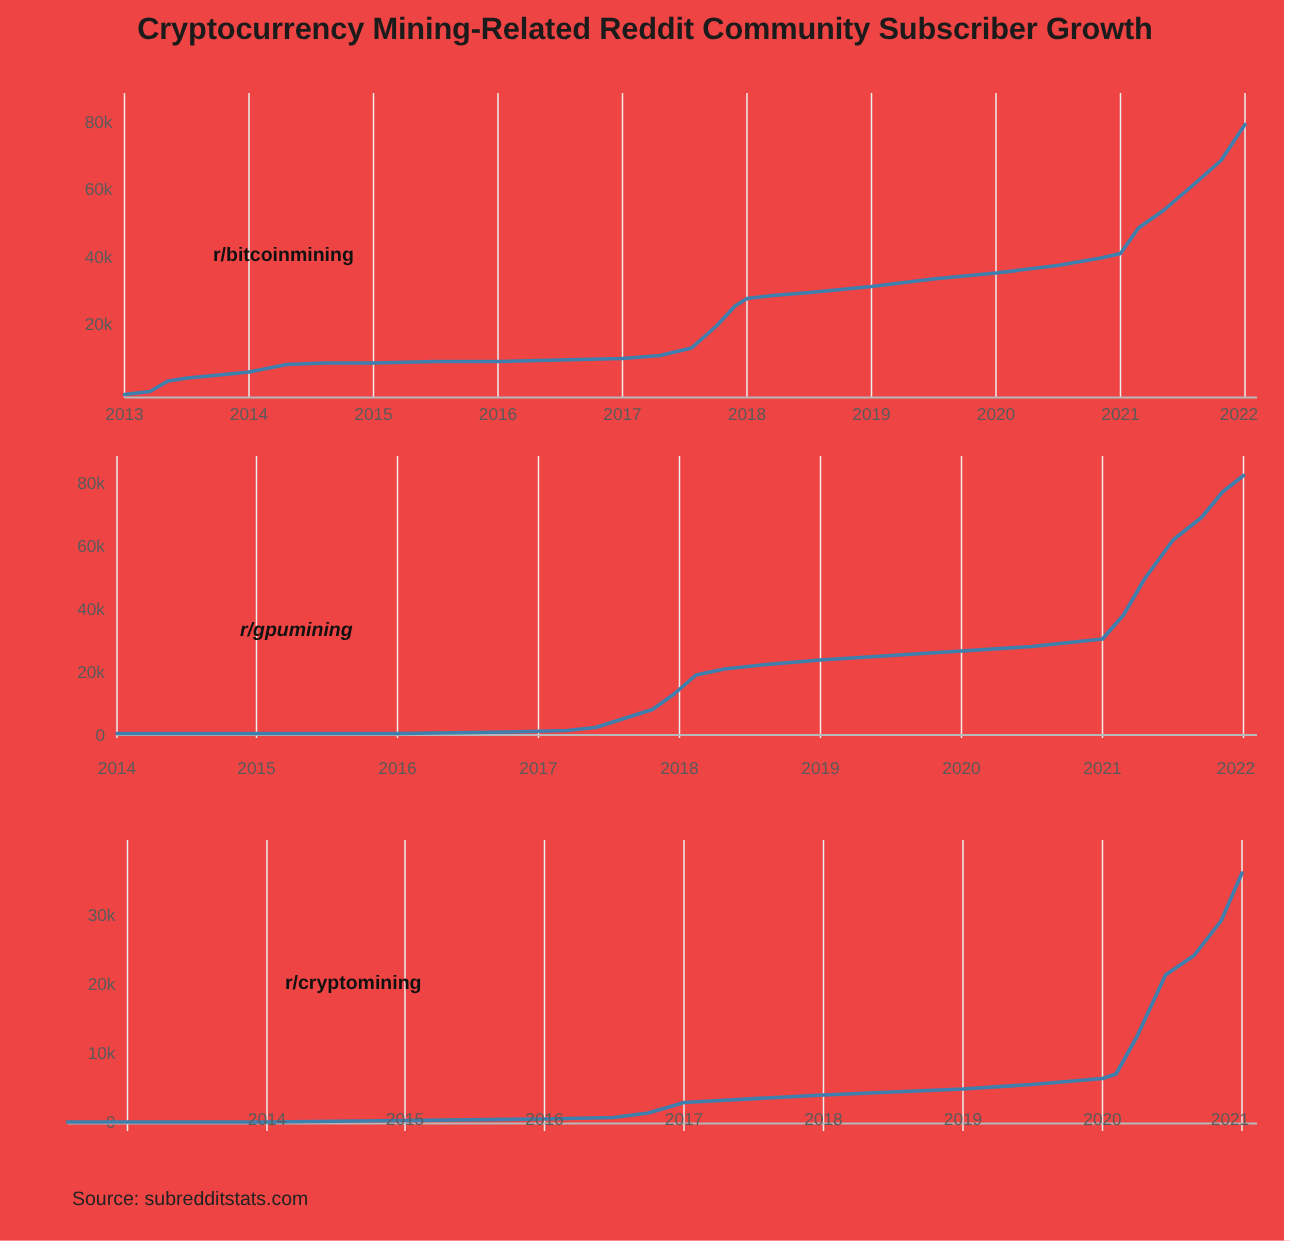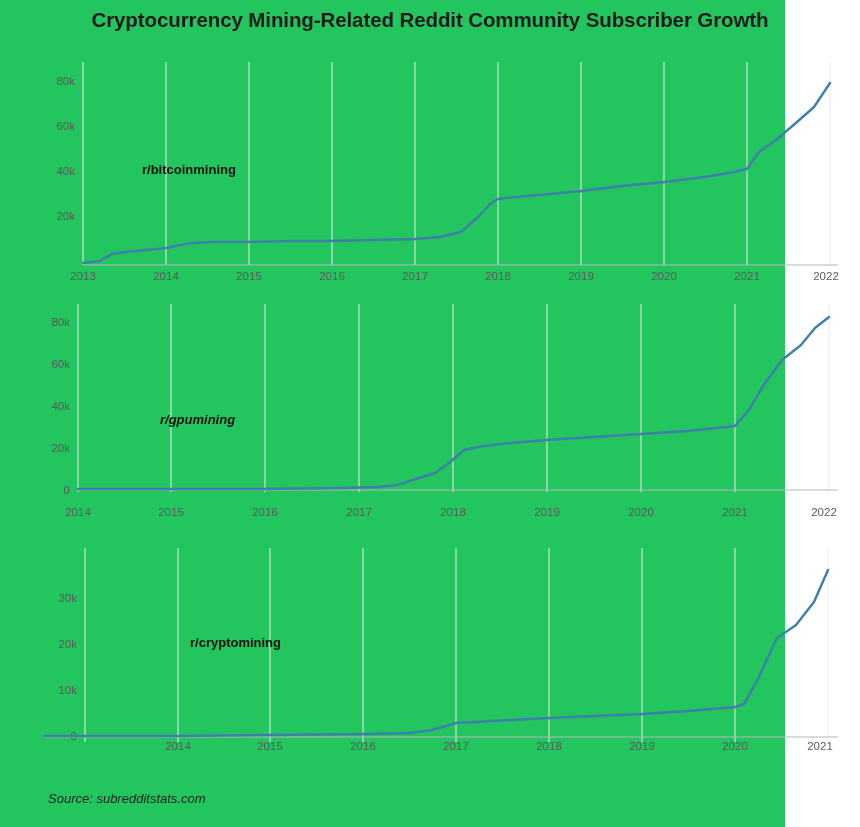--- a/index.html
+++ b/index.html
@@ -9,23 +9,23 @@
   }
   body {
     width: 860px;
     height: 827px;
     font-family: "Liberation Sans", sans-serif;
     color: #1a1a1a;
     overflow: hidden;
   }
   .page {
     position: relative;
-    width: 785px;
+    width: 856px;
     height: 827px;
-    background: #22c55e;
+    background: #ef4444;
   }
   .chart-title {
     position: absolute;
     top: 8px;
     left: 0;
     width: 860px;
     text-align: center;
     font-size: 20.5px;
     font-weight: bold;
     color: #1b1b1b;
@@ -44,21 +44,20 @@
     font-size: 13px;
     font-weight: bold;
     color: #111111;
     white-space: nowrap;
   }
   .source {
     position: absolute;
     left: 48px;
     top: 791px;
     font-size: 13px;
-    font-style: italic;
     color: #222222;
   }
   text.tick {
     font-family: "Liberation Sans", sans-serif;
     font-size: 11.5px;
     fill: #5a5a5a;
   }
   text.tick-y {
     text-anchor: end;
   }
@@ -143,21 +142,21 @@
     <text class="tick tick-x" x="171" y="16">2015</text>
     <text class="tick tick-x" x="265" y="16">2016</text>
     <text class="tick tick-x" x="359" y="16">2017</text>
     <text class="tick tick-x" x="453" y="16">2018</text>
     <text class="tick tick-x" x="547" y="16">2019</text>
     <text class="tick tick-x" x="641" y="16">2020</text>
     <text class="tick tick-x" x="735" y="16">2021</text>
     <text class="tick tick-x" x="824" y="16">2022</text>
   </svg>
 
-  <div class="panel" style="top:540px;height:210px;">
+  <div class="panel" style="top:552px;height:210px;">
     <svg class="panel-svg" width="860" height="210" viewBox="0 0 860 210">
       <g stroke="#ececec" stroke-width="1">
         <line x1="85" y1="8" x2="85" y2="202"></line>
         <line x1="178" y1="8" x2="178" y2="202"></line>
         <line x1="270" y1="8" x2="270" y2="202"></line>
         <line x1="363" y1="8" x2="363" y2="202"></line>
         <line x1="456" y1="8" x2="456" y2="202"></line>
         <line x1="549" y1="8" x2="549" y2="202"></line>
         <line x1="642" y1="8" x2="642" y2="202"></line>
         <line x1="735" y1="8" x2="735" y2="202"></line>

